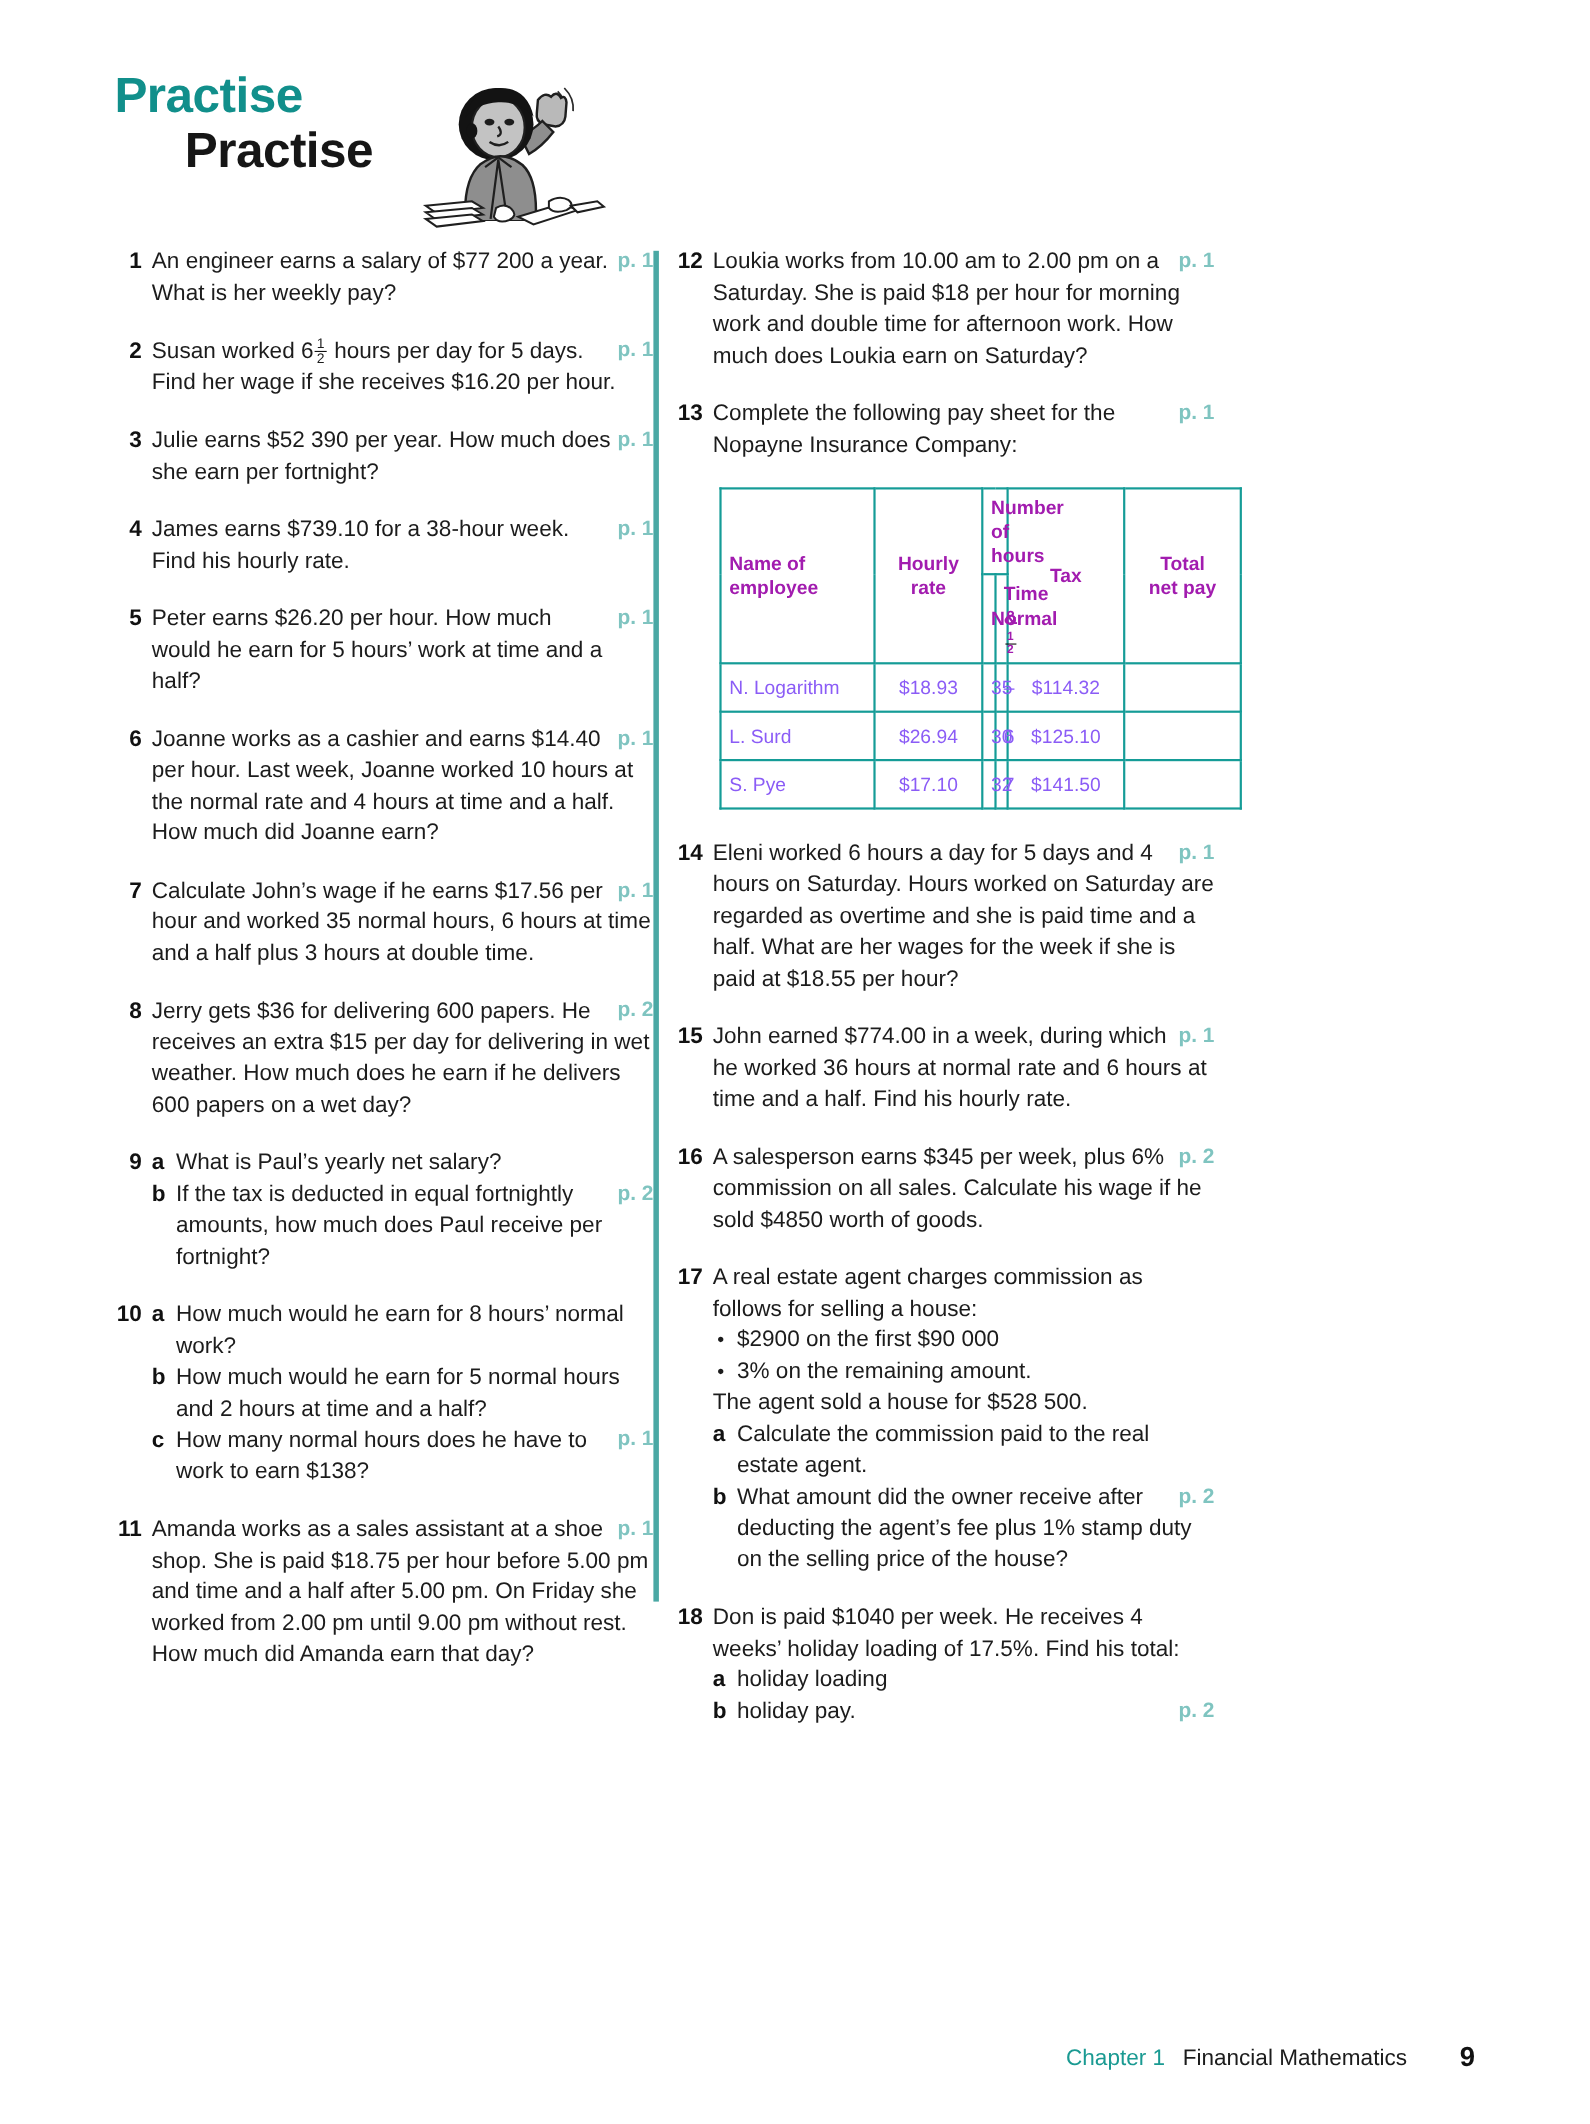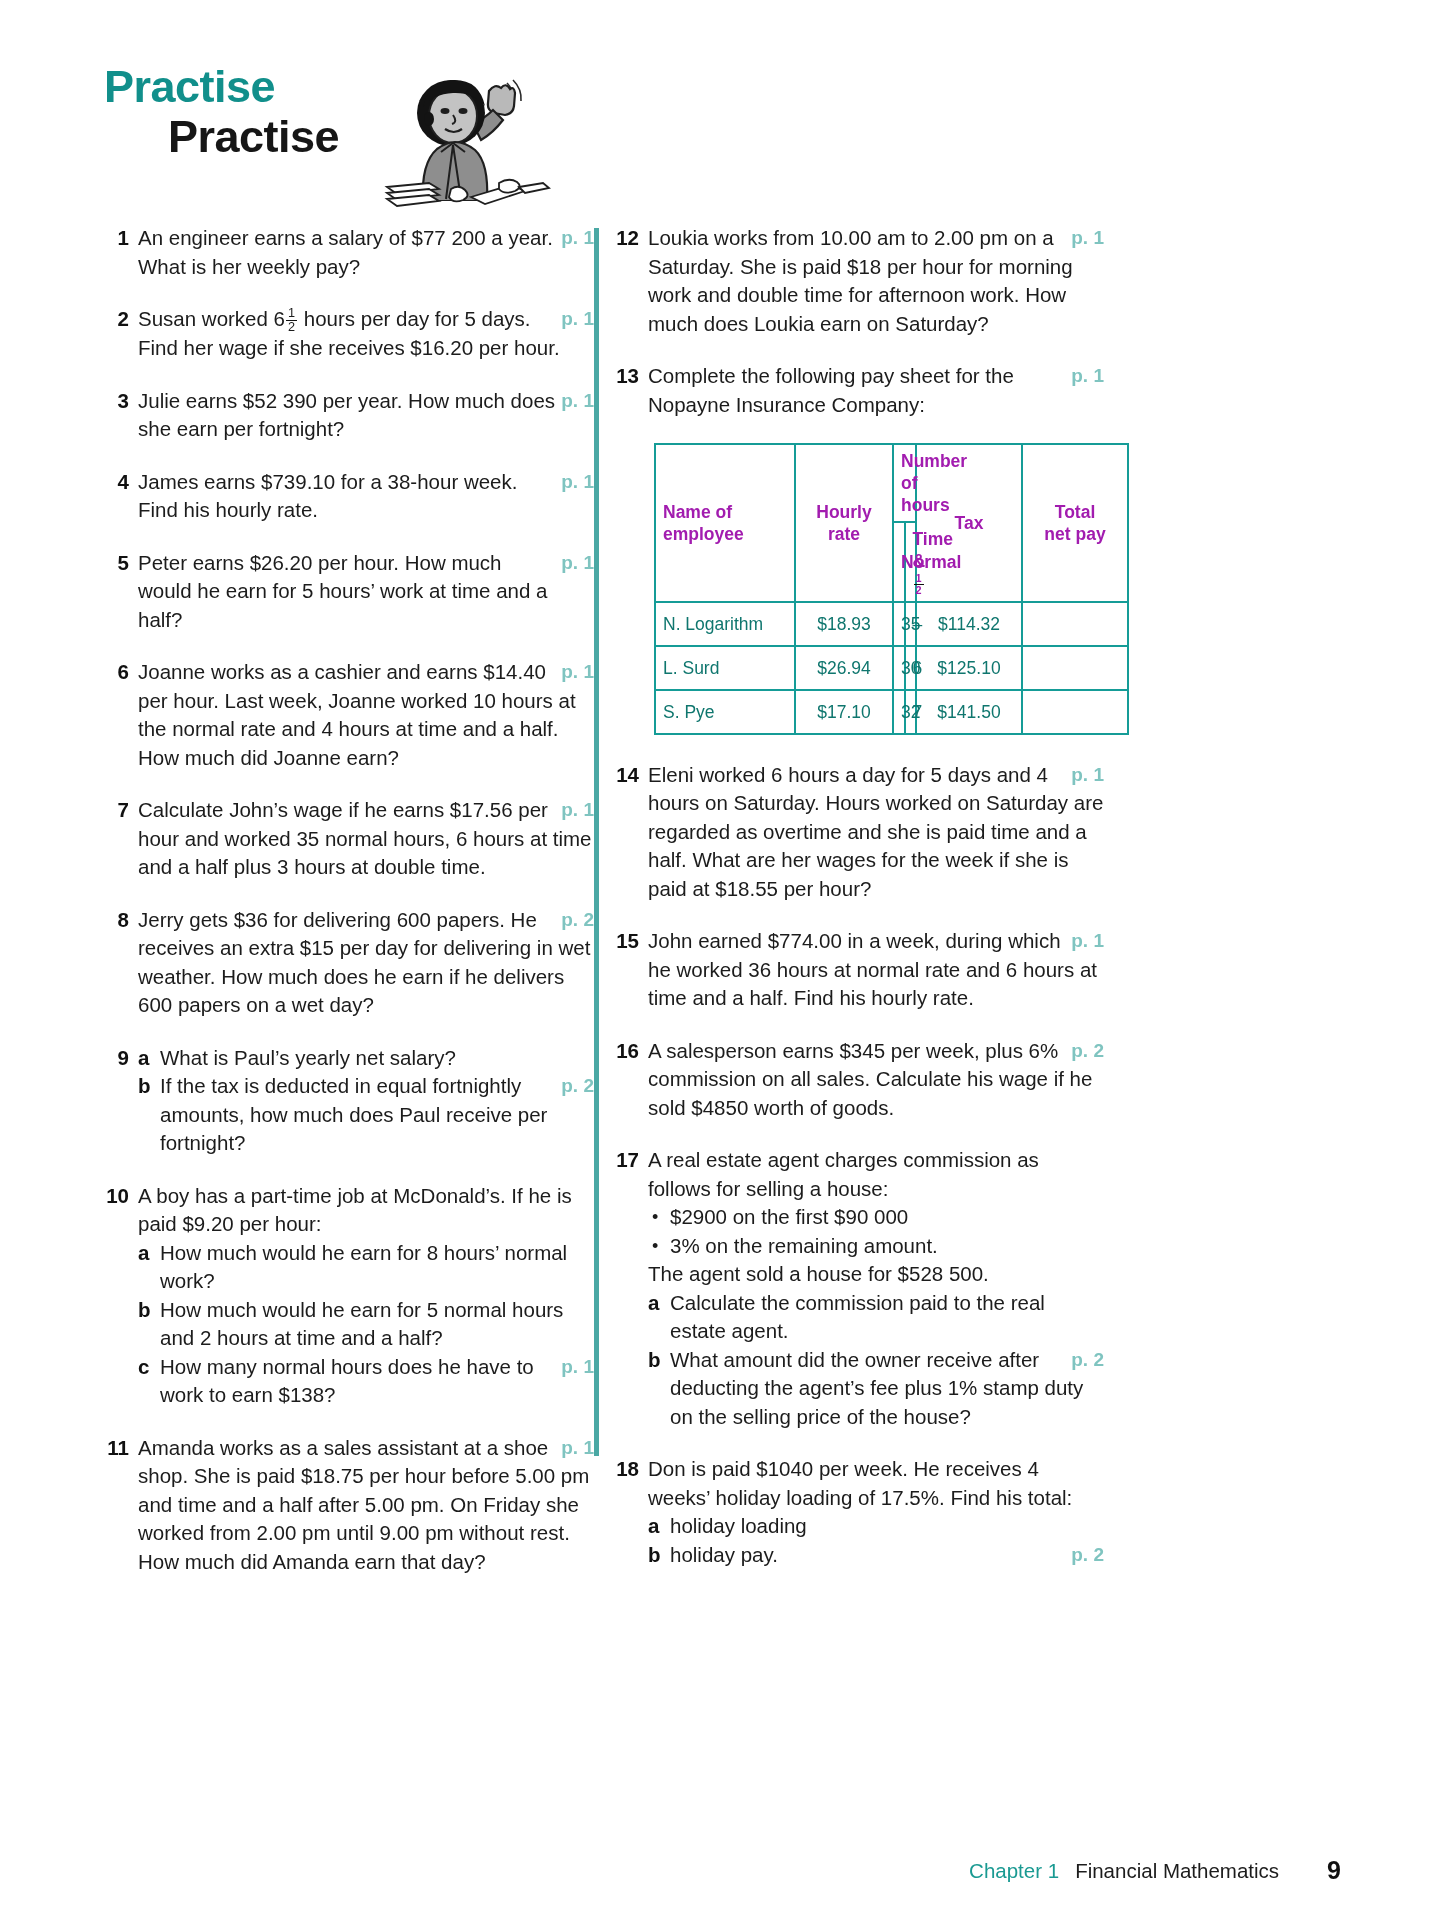--- a/index.html
+++ b/index.html
@@ -179,21 +179,21 @@
   table.paysheet th {
     font-weight: bold;
     color: #a21caf;
     font-size: 17.5px;
   }
   table.paysheet th.left,
   table.paysheet td.left {
     text-align: left;
   }
   table.paysheet td {
-    color: #0f766e;
+    color: #8b5cf6;
     font-weight: normal;
     height: 32px;
   }
   th.no-border-top { border-top: none; }
   .cell-name   { width: 124px; }
   .cell-rate   { width: 82px; }
   .cell-normal { width: 82px; }
   .cell-half   { width: 95px; }
   .cell-tax    { width: 90px; }
   .cell-net    { width: 90px; }
@@ -369,21 +369,20 @@
             <span class="sub-label">b</span>
             <span class="sub-text"><span class="pref">p. 2</span><span>If the tax is deducted in equal fortnightly amounts, how much does Paul receive per fortnight?</span></span>
           </div>
         </div>
       </div>
     </div>
 
     <div class="q">
       <div class="q-num">10</div>
       <div class="q-body">
-        <span class="q-text">A boy has a part-time job at McDonald’s. If he is paid $9.20 per hour:</span>
         <div class="subs">
           <div class="sub">
             <span class="sub-label">a</span>
             <span class="sub-text">How much would he earn for 8 hours’ normal work?</span>
           </div>
           <div class="sub">
             <span class="sub-label">b</span>
             <span class="sub-text">How much would he earn for 5 normal hours and 2 hours at time and a half?</span>
           </div>
           <div class="sub">

